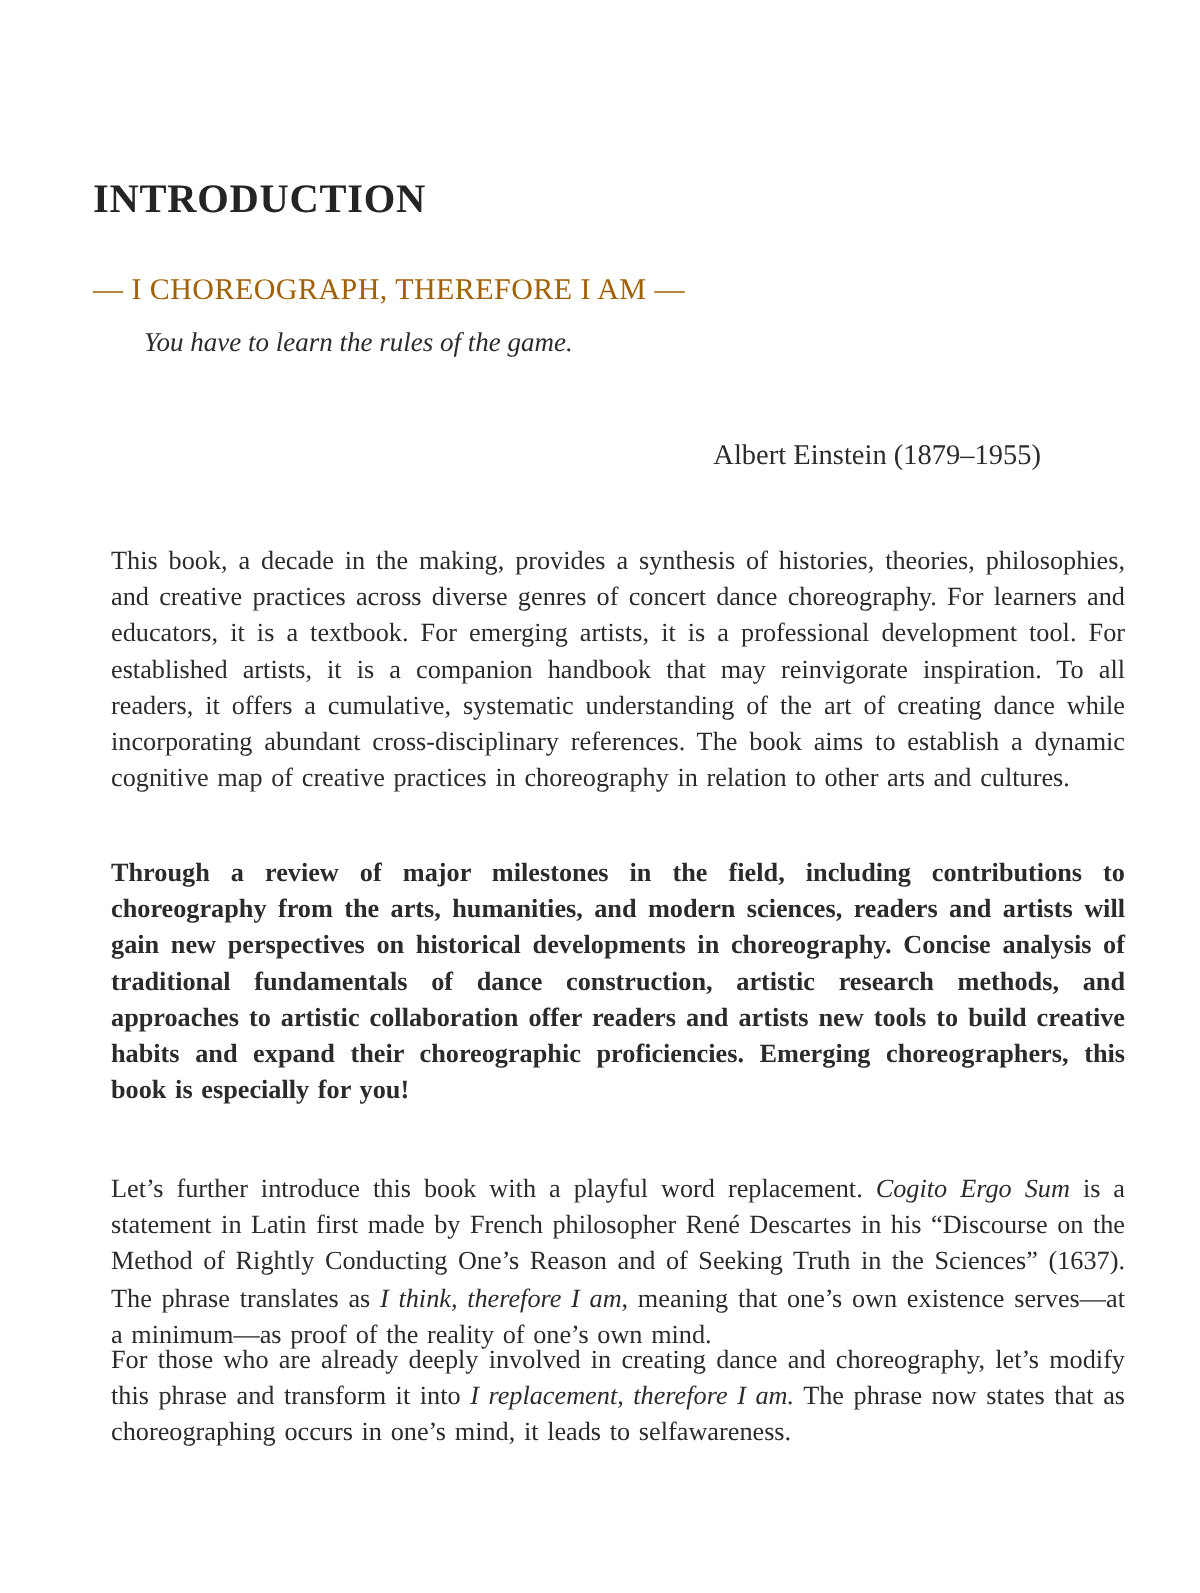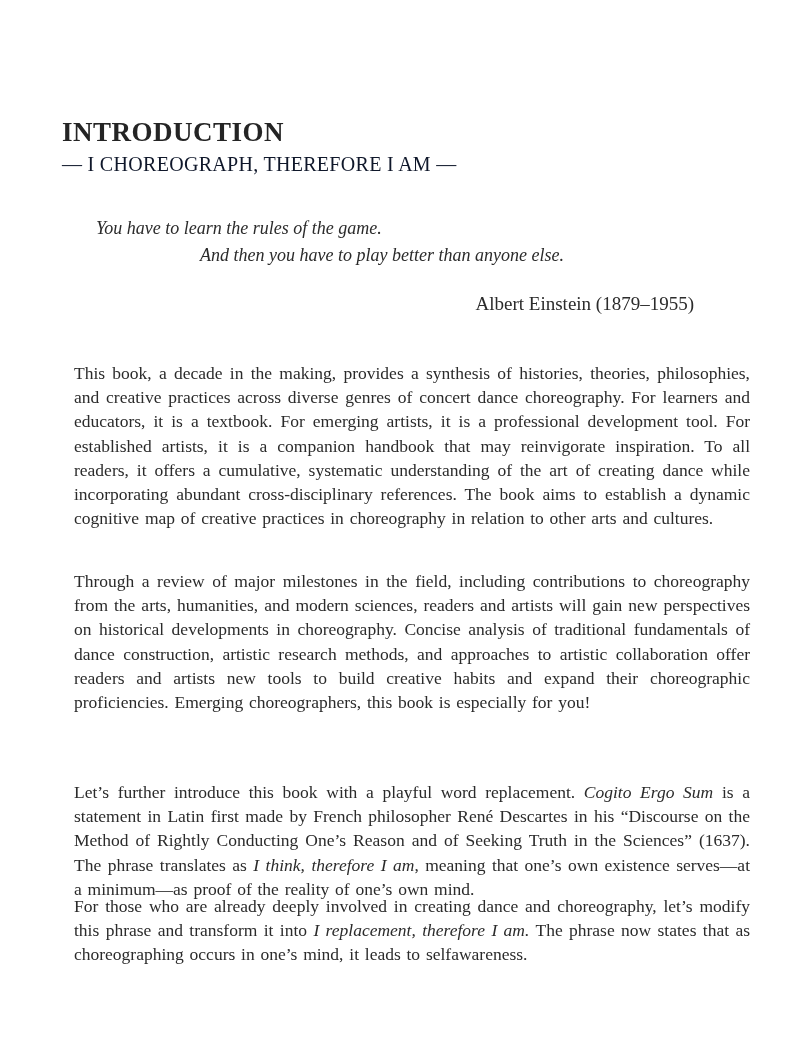--- a/index.html
+++ b/index.html
@@ -22,26 +22,26 @@
     top: 98px;
     font-size: 27px;
     font-weight: bold;
     letter-spacing: 0.5px;
     line-height: 32px;
     color: #242424;
   }
   .page-subtitle {
     position: absolute;
     left: 62px;
-    top: 134px;
+    top: 163px;
     font-size: 20px;
     font-weight: normal;
     letter-spacing: 0.3px;
     line-height: 26px;
-    color: #0f172a;
+    color: #a16207;
   }
   .epigraph-line-1 {
     position: absolute;
     left: 96px;
     top: 217px;
     font-size: 18px;
     font-style: italic;
     line-height: 23px;
   }
   .epigraph-line-2 {
@@ -71,21 +71,21 @@
     font-size: 17.5px;
     line-height: 24.2px;
     text-align: justify;
     word-spacing: 0.08em;
     color: #2b2b2b;
   }
   .body-paragraph em {
     font-style: italic;
   }
   #para-1 { top: 349px; }
-  #para-2 { top: 557px; }
+  #para-2 { top: 557px; font-weight: bold; }
   #para-3 { top: 768px; }
   #para-4 { top: 882px; }
   .copyright-watermark {
     position: absolute;
     right: 10px;
     top: 1035px;
     font-family: "Liberation Sans", sans-serif;
     font-size: 11.5px;
     letter-spacing: 0.3px;
     color: #cccccc;
@@ -96,21 +96,20 @@
 <body>
 
 <div class="page">
 
   <h1 class="page-title">INTRODUCTION</h1>
 
   <h2 class="page-subtitle">— I CHOREOGRAPH, THEREFORE I AM —</h2>
 
   <div class="epigraph-line-1">You have to learn the rules of the game.</div>
 
-  <div class="epigraph-line-2">And then you have to play better than anyone else.</div>
 
   <div class="epigraph-attribution">Albert Einstein (1879–1955)</div>
 
   <p class="body-paragraph" id="para-1"><span>This book, a decade in the making, provides a synthesis of histories, theories, philosophies, and creative practices across diverse genres of concert dance choreography. For learners and educators, it is a textbook. For emerging artists, it is a professional development tool. For established artists, it is a companion handbook that may reinvigorate inspiration. To all readers, it offers a cumulative, systematic understanding of the art of creating dance while incorporating abundant cross-disciplinary references. The book aims to establish a dynamic cognitive map of creative practices in choreography in relation to other arts and cultures.</span></p>
 
   <p class="body-paragraph" id="para-2"><span>Through a review of major milestones in the field, including contributions to choreography from the arts, humanities, and modern sciences, readers and artists will gain new perspectives on historical developments in choreography. Concise analysis of traditional fundamentals of dance construction, artistic research methods, and approaches to artistic collaboration offer readers and artists new tools to build creative habits and expand their choreographic proficiencies. Emerging choreographers, this book is especially for you!</span></p>
 
   <p class="body-paragraph" id="para-3"><span>Let’s further introduce this book with a playful word replacement. </span><em>Cogito Ergo Sum</em><span> is a statement in Latin first made by French philosopher René Descartes in his “Discourse on the Method of Rightly Conducting One’s Reason and of Seeking Truth in the Sciences” (1637). The phrase translates as </span><em>I think, therefore I am</em><span>, meaning that one’s own existence serves—at a minimum—as proof of the reality of one’s own mind.</span></p>
 
   <p class="body-paragraph" id="para-4"><span>For those who are already deeply involved in creating dance and choreography, let’s modify this phrase and transform it into </span><em>I replacement, therefore I am.</em><span> The phrase now states that as choreographing occurs in one’s mind, it leads to selfawareness.</span></p>

